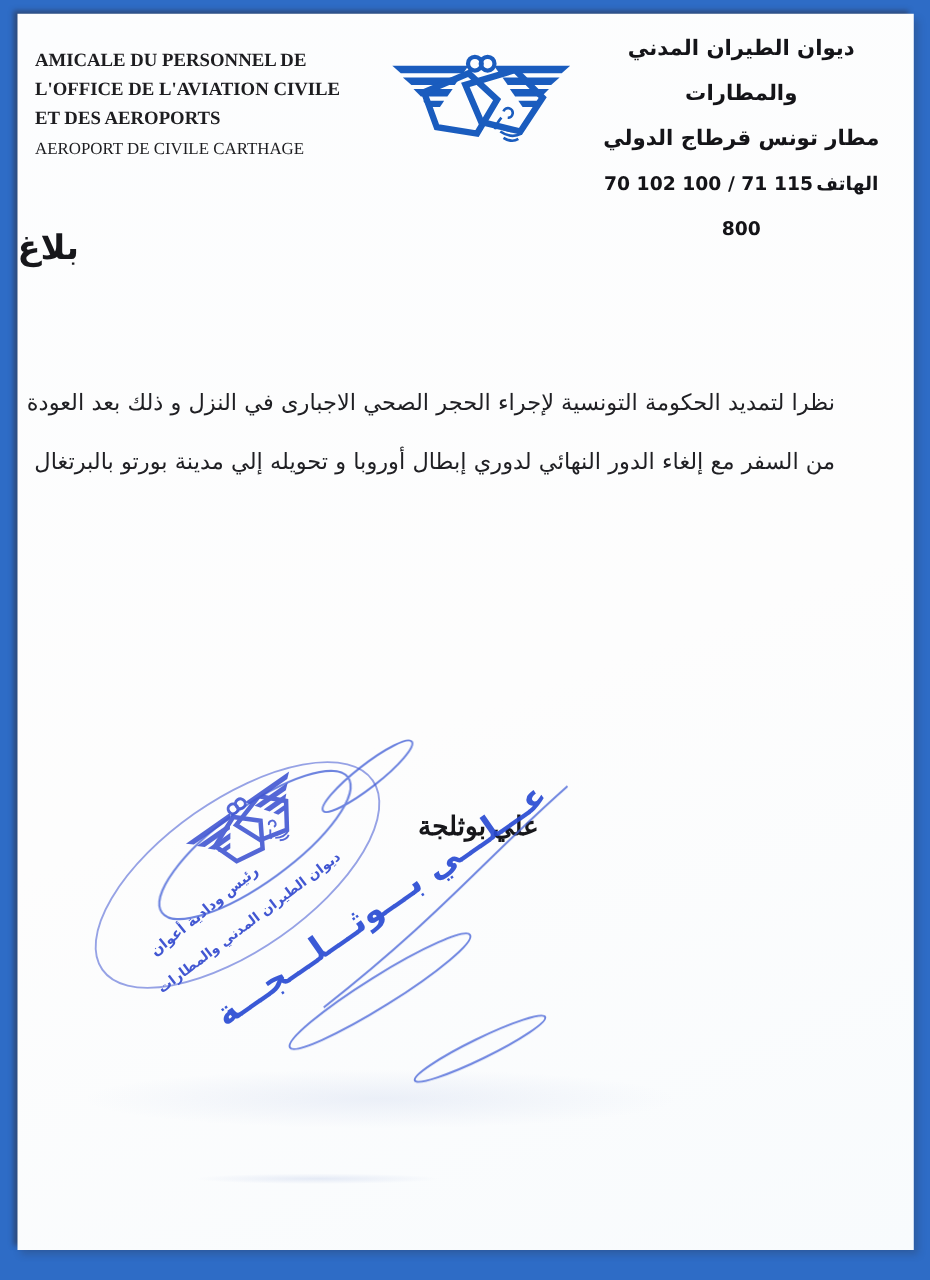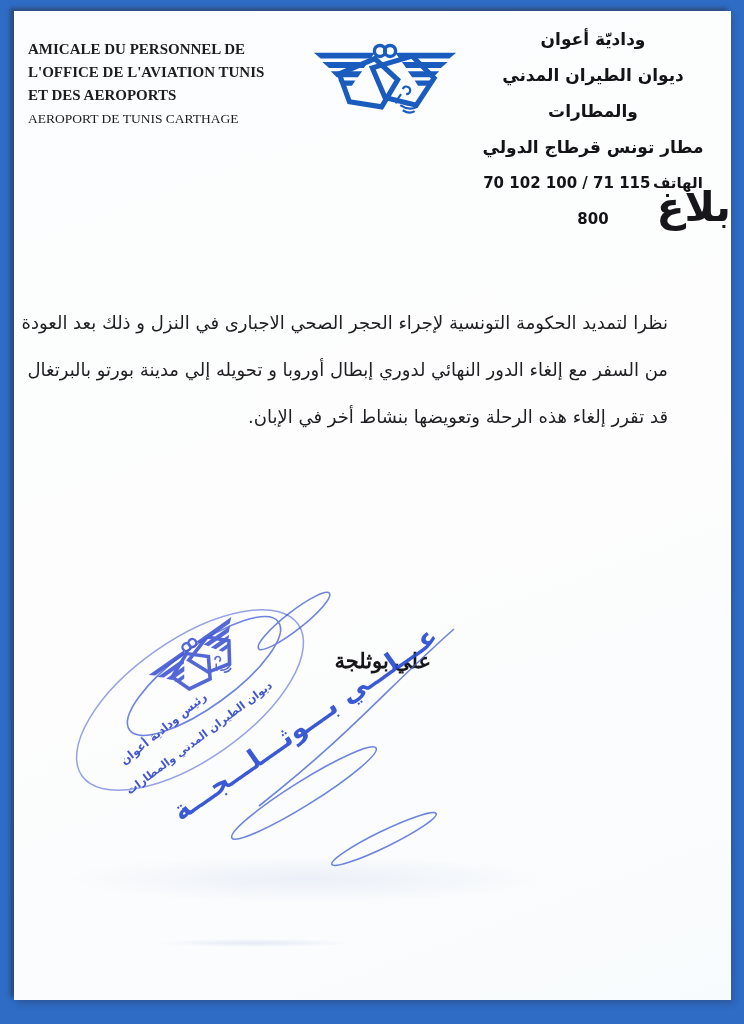--- a/index.html
+++ b/index.html
@@ -30,22 +30,22 @@
   }
   .ar-header {
     position:absolute; right:20px; top:10px; width:236px;
     direction:rtl; text-align:center; color:#141418;
     font-weight:bold; font-size:17px; line-height:36px;
   }
   .ar-header .phone { font-size:15px; }
   
   .doc-title {
     position:absolute; left:0; top:172px; width:100%;
-    text-align:right; direction:rtl;
-    font-weight:bold; font-size:41px; color:#17171b;
+    text-align:left; direction:rtl;
+    font-weight:bold; font-size:27px; color:#17171b;
   }
   
   .body-par {
     position:absolute; left:68px; top:288px; width:586px;
     direction:rtl; color:#1f1f23; font-size:18px; line-height:47px;
   }
   .body-par .bl { white-space:nowrap; }
   .body-par .just { text-align:justify; text-align-last:justify; }
   .body-par .last { text-align:right; }
   
@@ -93,42 +93,40 @@
       <path d="M106 81 q8 5 14 1" fill="none" stroke="currentColor" stroke-width="2.5"></path>
     </g>
   </defs>
 </svg>
 
 <div class="frame">
   <div class="paper">
 
     <div class="fr-header">
       <div class="frb">AMICALE DU PERSONNEL DE</div>
-      <div class="frb">L'OFFICE DE L'AVIATION TUNIS</div>
+      <div class="frb">L'OFFICE DE L'AVIATION CIVILE</div>
       <div class="frb">ET DES AEROPORTS</div>
-      <div class="frr">AEROPORT DE TUNIS CARTHAGE</div>
+      <div class="frr">AEROPORT DE CIVILE CARTHAGE</div>
     </div>
 
     <svg class="logo" viewBox="0 0 170 100">
       <use href="#oaca-art"></use>
     </svg>
 
     <div class="ar-header" dir="rtl">
-      <div>وداديّة أعوان</div>
       <div>ديوان الطيران المدني والمطارات</div>
       <div>مطار تونس قرطاج الدولي</div>
       <div class="phone"><span>الهاتف</span> <bdo dir="ltr">70 102 100 / 71 115 800</bdo></div>
     </div>
 
     <div class="doc-title" dir="rtl">بلاغ</div>
 
     <div class="body-par" dir="rtl">
       <div class="bl just">نظرا لتمديد الحكومة التونسية لإجراء الحجر الصحي الاجبارى في النزل و ذلك بعد العودة</div>
       <div class="bl just">من السفر مع إلغاء الدور النهائي لدوري إبطال أوروبا و تحويله إلي مدينة بورتو بالبرتغال</div>
-      <div class="bl last">قد تقرر إلغاء هذه الرحلة وتعويضها بنشاط أخر في الإبان.</div>
     </div>
 
     <div class="sig-name" dir="rtl">علي بوثلجة</div>
 
     <svg class="stamp" viewBox="0 0 470 330">
 
       <g fill="none" stroke="#4a66d8" stroke-width="1.6" opacity="0.8">
         <ellipse cx="0" cy="0" rx="45" ry="9" transform="translate(240,40) rotate(-38)"></ellipse>
         <ellipse cx="0" cy="0" rx="92" ry="30" transform="translate(150,95) rotate(-36)"></ellipse>
         <ellipse cx="0" cy="0" rx="85" ry="12" transform="translate(250,212) rotate(-32)"></ellipse>

